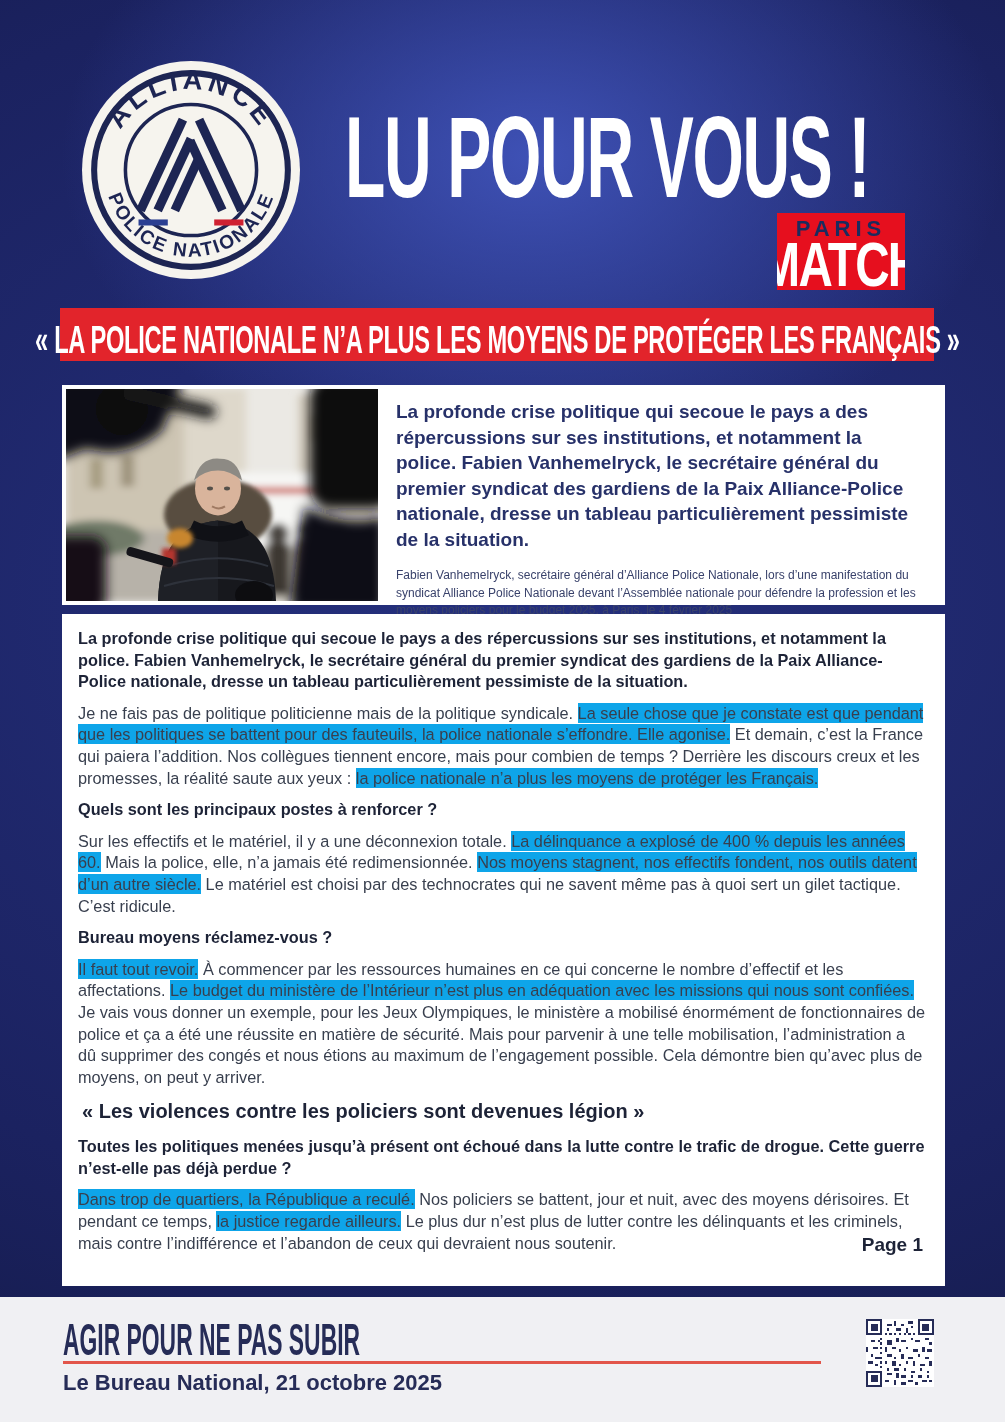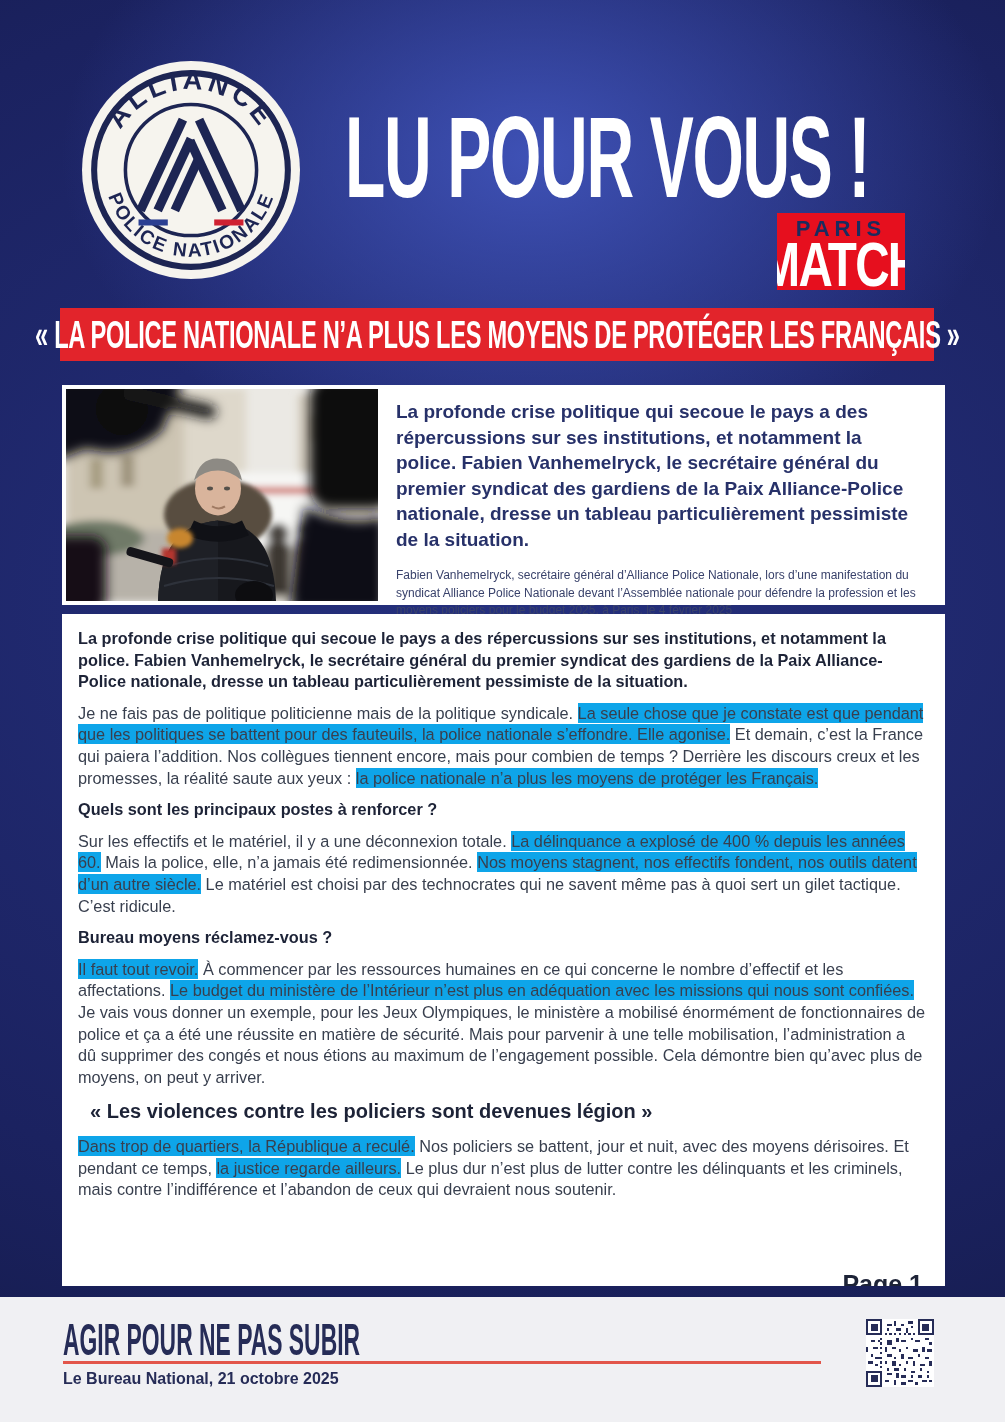--- a/index.html
+++ b/index.html
@@ -18,50 +18,50 @@
   .main-title span { display:inline-block; white-space:nowrap; color:#fff; font-weight:bold;
     font-size:100px; letter-spacing:-2px; transform:scale(0.66,1.15); transform-origin:0 0; }
   .pm-logo { position:absolute; left:777px; top:213px; width:128px; height:77px; background:#e60f1e;
     display:flex; flex-direction:column; align-items:center; overflow:hidden; }
   .pm-paris { font-size:22px; font-weight:bold; letter-spacing:5px; color:#1b2b5e; margin-top:3px; z-index:2; }
   .pm-match { font-size:58px; font-weight:bold; color:#fff; letter-spacing:-2px; margin-top:-14px;
     transform:scale(0.82,1.08); transform-origin:center top; }
 
   
   .banner { position:absolute; left:60px; top:308px; width:874px; height:53px; background:#e2242b;
-    display:flex; align-items:center; justify-content:center; }
+    display:flex; align-items:flex-end; justify-content:center; }
   .banner span { white-space:nowrap; color:#fff; font-weight:bold; font-size:37px; letter-spacing:-0.5px;
     transform:scale(0.64,1.05); }
 
   
   .card-lead { position:absolute; left:62px; top:385px; width:883px; height:220px; background:#fff;
     padding:4px; display:flex; gap:10px; }
   .photo { width:312px; height:212px; flex:0 0 312px; overflow:hidden; background:#e9e7e2; }
   .photo svg { width:100%; height:100%; display:block; }
   .lead-text { flex:1; padding:10px 16px 6px 8px; }
   .lead-intro { font-size:19px; font-weight:bold; line-height:25.5px; color:#273169; }
   .lead-caption { margin-top:15px; font-size:12px; line-height:17.5px; color:#39426b; }
 
   
   .card-article { position:absolute; left:62px; top:614px; width:883px; height:672px; background:#fff;
     padding:14px 18px 10px 16px; overflow:hidden; }
   .article-body { font-size:16.3px; line-height:21.6px; }
   .article-body p { margin:0 0 10px; }
   .article-body .intro, .article-body .q { font-weight:bold; color:#1d2337; }
   .article-body .a { color:#383f4e; }
-  .article-body h2.subtitle { font-size:20px; line-height:26px; color:#1d2337; margin:8px 12px 12px; }
+  .article-body h2.subtitle { font-size:20px; line-height:26px; color:#1d2337; margin:8px 4px 12px; }
   .hl { background:#0ea5e9; padding:1px 0; box-decoration-break:clone; -webkit-box-decoration-break:clone; }
-  .page-number { position:absolute; right:22px; top:620px; font-size:25px; font-weight:bold; color:#1d2337;margin-top:36px; }
+  .page-number { position:absolute; right:22px; top:620px; font-size:19px; font-weight:bold; color:#1d2337; }
 
   
   .footer { position:absolute; left:0; top:1297px; width:1005px; height:157px; background:#f0f0f3; }
   .slogan { position:absolute; left:63px; top:18px; white-space:nowrap; font-size:44px; font-weight:bold;
     color:#262c57; letter-spacing:0; transform:scale(0.52,1.0); transform-origin:0 0; }
   .red-line { position:absolute; left:63px; top:64px; width:758px; height:3px; background:#e2554a; }
-  .byline { position:absolute; left:63px; top:73px; font-size:16px; font-weight:bold; color:#262c57; }
+  .byline { position:absolute; left:63px; top:73px; font-size:22px; font-weight:bold; color:#262c57; }
   .qr { position:absolute; left:866px; top:22px; width:68px; height:68px; }
   .qr svg { width:100%; height:100%; }
 </style>
 </head>
 <body>
 
 <div class="page">
 
   <div class="logo">
     <svg viewBox="0 0 220 220">
@@ -176,20 +176,21 @@
 
   <div class="card-article">
     <div class="article-body" id="article-body">
         <p class="intro"><span>La profonde crise politique qui secoue le pays a des répercussions sur ses institutions, et notamment la police. Fabien Vanhemelryck, le secrétaire général du premier syndicat des gardiens de la Paix Alliance-Police nationale, dresse un tableau particulièrement pessimiste de la situation.</span></p>
         <p class="a"><span>Je ne fais pas de politique politicienne mais de la politique syndicale. </span><span class="hl">La seule chose que je constate est que pendant que les politiques se battent pour des fauteuils, la police nationale s’effondre. Elle agonise.</span><span> Et demain, c’est la France qui paiera l’addition. Nos collègues tiennent encore, mais pour combien de temps ? Derrière les discours creux et les promesses, la réalité saute aux yeux : </span><span class="hl">la police nationale n’a plus les moyens de protéger les Français.</span></p>
         <p class="q"><span>Quels sont les principaux postes à renforcer ?</span></p>
         <p class="a"><span>Sur les effectifs et le matériel, il y a une déconnexion totale. </span><span class="hl">La délinquance a explosé de 400 % depuis les années 60.</span><span> Mais la police, elle, n’a jamais été redimensionnée. </span><span class="hl">Nos moyens stagnent, nos effectifs fondent, nos outils datent d’un autre siècle.</span><span> Le matériel est choisi par des technocrates qui ne savent même pas à quoi sert un gilet tactique. C’est ridicule.</span></p>
         <p class="q"><span>Bureau moyens réclamez-vous ?</span></p>
         <p class="a"><span class="hl">Il faut tout revoir.</span><span> À commencer par les ressources humaines en ce qui concerne le nombre d’effectif et les affectations. </span><span class="hl">Le budget du ministère de l’Intérieur n’est plus en adéquation avec les missions qui nous sont confiées.</span><span> Je vais vous donner un exemple, pour les Jeux Olympiques, le ministère a mobilisé énormément de fonctionnaires de police et ça a été une réussite en matière de sécurité. Mais pour parvenir à une telle mobilisation, l’administration a dû supprimer des congés et nous étions au maximum de l’engagement possible. Cela démontre bien qu’avec plus de moyens, on peut y arriver.</span></p>
         <h2 class="subtitle"><span>« Les violences contre les policiers sont devenues légion »</span></h2>
+        <p class="q"><span>Toutes les politiques menées jusqu’à présent ont échoué dans la lutte contre le trafic de drogue. Cette guerre n’est-elle pas déjà perdue ?</span></p>
         <p class="a"><span class="hl">Dans trop de quartiers, la République a reculé.</span><span> Nos policiers se battent, jour et nuit, avec des moyens dérisoires. Et pendant ce temps, </span><span class="hl">la justice regarde ailleurs.</span><span> Le plus dur n’est plus de lutter contre les délinquants et les criminels, mais contre l’indifférence et l’abandon de ceux qui devraient nous soutenir.</span></p>
       </div>
     <div class="page-number">Page 1</div>
   </div>
 
   <div class="footer">
     <div class="slogan">AGIR POUR NE PAS SUBIR</div>
     <div class="red-line"></div>
     <div class="byline">Le Bureau National, 21 octobre 2025</div>
     <div class="qr">

